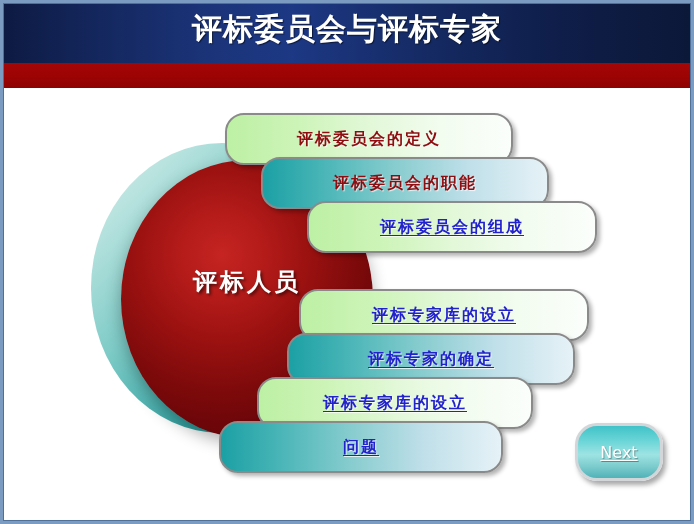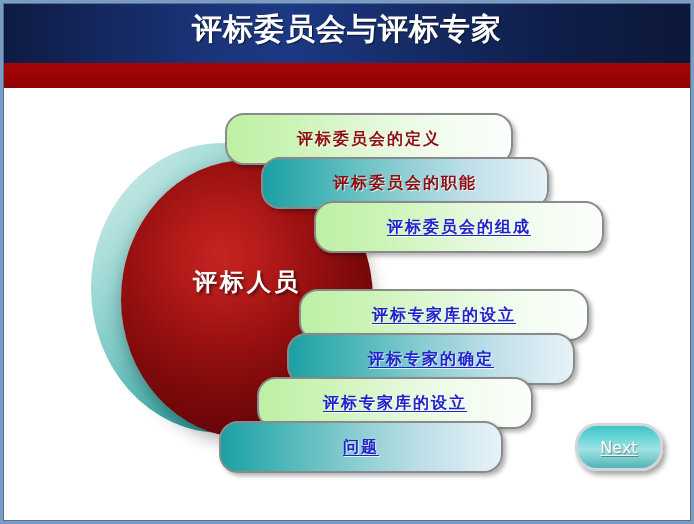--- a/index.html
+++ b/index.html
@@ -183,21 +183,21 @@
     text-underline-offset: 3px;
     text-shadow: 1px 1px 1px rgba(255,255,255,0.75);
   }
 
   
   #next-btn {
     position: absolute;
     left: 572px;
     top: 335px;
     width: 88px;
-    height: 48px;
+    height: 58px;
     border: 3px solid #d2d6d8;
     border-radius: 22px;
     box-sizing: border-box;
     background: linear-gradient(to bottom,
         #3fc3c8 0%,
         #6dd6d8 30%,
         #9ee3e3 55%,
         #7ccbcd 78%,
         #4fb3b8 100%);
     box-shadow: 3px 4px 5px rgba(0,0,0,0.35);
@@ -232,21 +232,21 @@
     <div id="ring"></div>
     <div id="sphere"></div>
     <div id="sphere-label">评标人员</div>
 
     <div class="bubble green" id="b0" style="left: 222px; top: 25px; width: 288px;">
       <span class="txt red">评标委员会的定义</span>
     </div>
     <div class="bubble teal" id="b1" style="left: 258px; top: 69px; width: 288px;">
       <span class="txt red">评标委员会的职能</span>
     </div>
-    <div class="bubble green" id="b2" style="left: 311px; top: 113px; width: 290px;">
+    <div class="bubble green" id="b2" style="left: 304px; top: 113px; width: 290px;">
       <span class="txt blue">评标委员会的组成</span>
     </div>
     <div class="bubble green" id="b4" style="left: 296px; top: 201px; width: 290px;">
       <span class="txt blue">评标专家库的设立</span>
     </div>
     <div class="bubble teal" id="b5" style="left: 284px; top: 245px; width: 288px;">
       <span class="txt blue">评标专家的确定</span>
     </div>
     <div class="bubble green" id="b6" style="left: 254px; top: 289px; width: 276px;">
       <span class="txt blue">评标专家库的设立</span>

